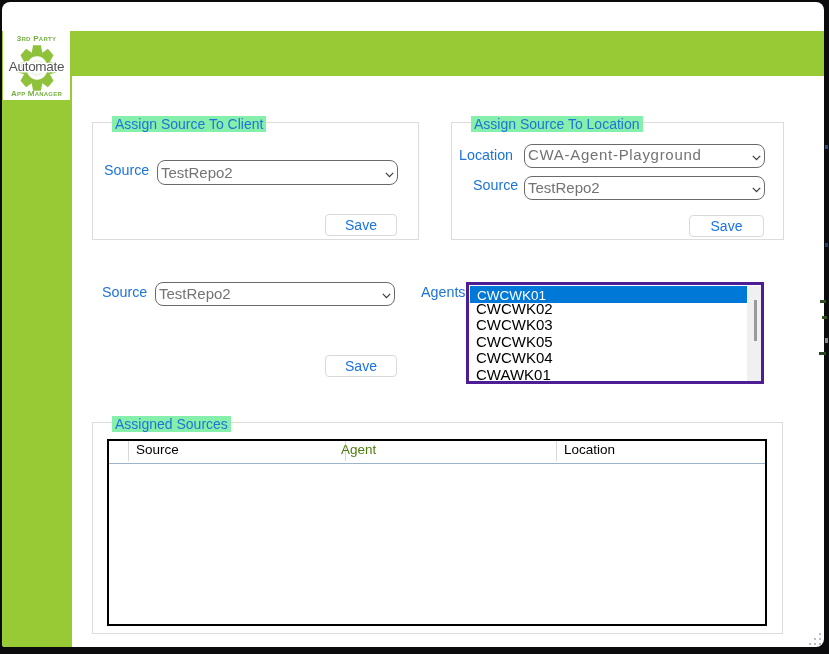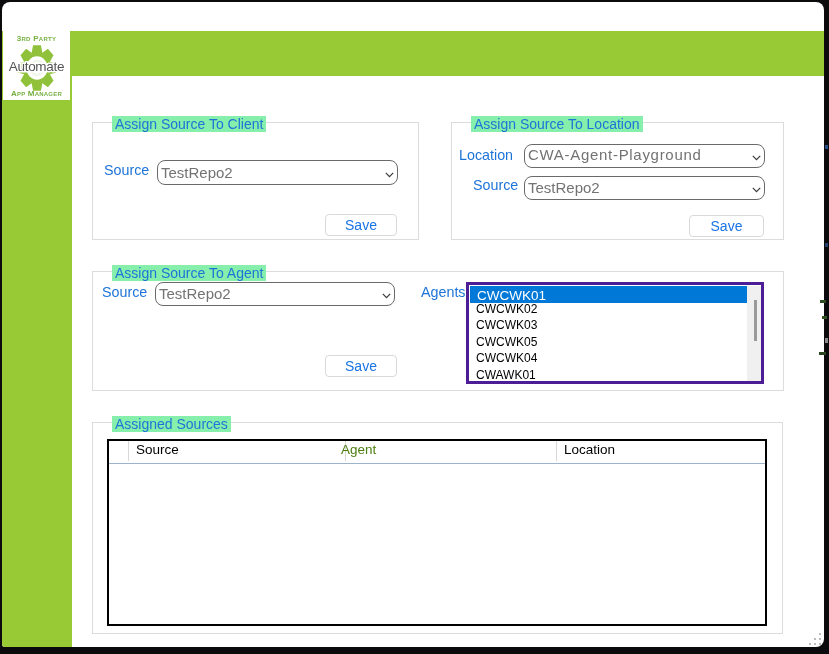--- a/index.html
+++ b/index.html
@@ -82,34 +82,31 @@
   </div>
   <div class="lab" style="left:471px;top:176px">Source</div>
   <div class="combo" style="left:522px;top:174px;width:241px;height:24px">
     <div class="tx">TestRepo2</div>
     <svg width="9" height="6" viewBox="0 0 9 6">
         <path d="M0.8 0.8 L4.5 4.6 L8.2 0.8" fill="none" stroke="#3a3a3a" stroke-width="1.2"></path>
       </svg>
   </div>
   <div class="savebtn" style="left:687px;top:213px;width:75px">Save</div>
 
-  <div class="gbox" style="left:90px;top:269px;width:690px;height:118px">
-    <div class="glab">Assign Source To Agent</div>
-  </div>
   <div class="lab" style="left:100px;top:283px">Source</div>
   <div class="combo" style="left:153px;top:280px;width:240px;height:24px">
     <div class="tx">TestRepo2</div>
     <svg width="9" height="6" viewBox="0 0 9 6">
         <path d="M0.8 0.8 L4.5 4.6 L8.2 0.8" fill="none" stroke="#3a3a3a" stroke-width="1.2"></path>
       </svg>
   </div>
   <div class="lab" style="left:419px;top:283px">Agents</div>
   <div class="abs" style="left:464px;top:280px;width:298px;height:102px;background:#fff;border:3px solid #4c1d95;box-sizing:border-box;overflow:hidden">
     <div class="abs" style="left:1px;top:1px;width:277px;height:17px;background:#0078d7;color:#fff;font-size:14px;line-height:13px;padding:2.5px 0 0 7px;box-sizing:border-box;font-size:13.5px">CWCWK01</div>
-    <div class="abs" style="left:7px;top:15.6px;font-size:12px;line-height:16.6px;color:#000">CWCWK02<br>CWCWK03<br>CWCWK05<br>CWCWK04<br>CWAWK01</div>
+    <div class="abs" style="left:7px;top:15.6px;font-size:15px;line-height:16.6px;color:#000">CWCWK02<br>CWCWK03<br>CWCWK05<br>CWCWK04<br>CWAWK01</div>
     <div class="abs" style="left:278px;top:1px;width:18px;height:100px;background:#f0f0f0"></div>
     <div class="abs" style="left:285px;top:15px;width:3px;height:41px;background:#9a9a9a"></div>
   </div>
   <div class="savebtn" style="left:323px;top:353px">Save</div>
 
   <div class="gbox" style="left:90px;top:420px;width:689px;height:210px">
     <div class="glab">Assigned Sources</div>
   </div>
   <div class="abs" style="left:105px;top:437px;width:660px;height:187px;background:#fff;border:2px solid #000;box-sizing:border-box">
     <div class="abs" style="left:0;top:0;width:656px;height:21px;background:#fff"></div>

